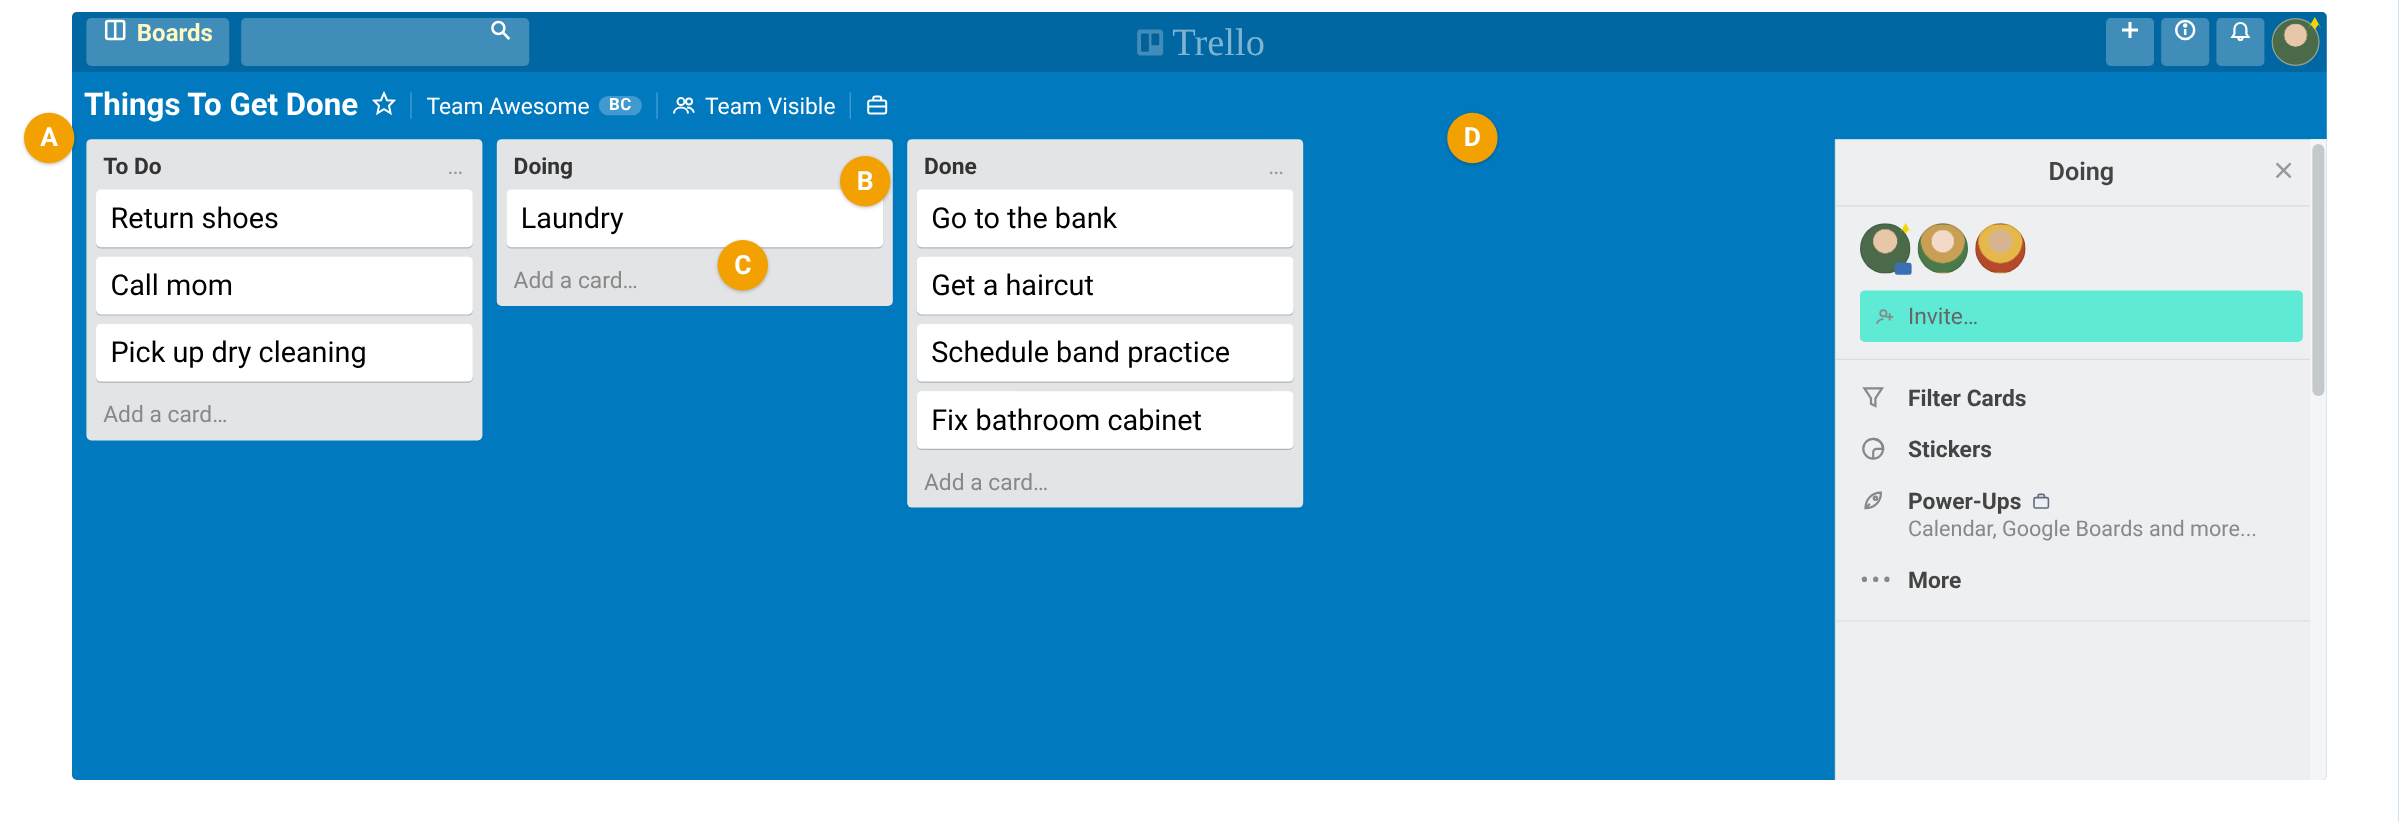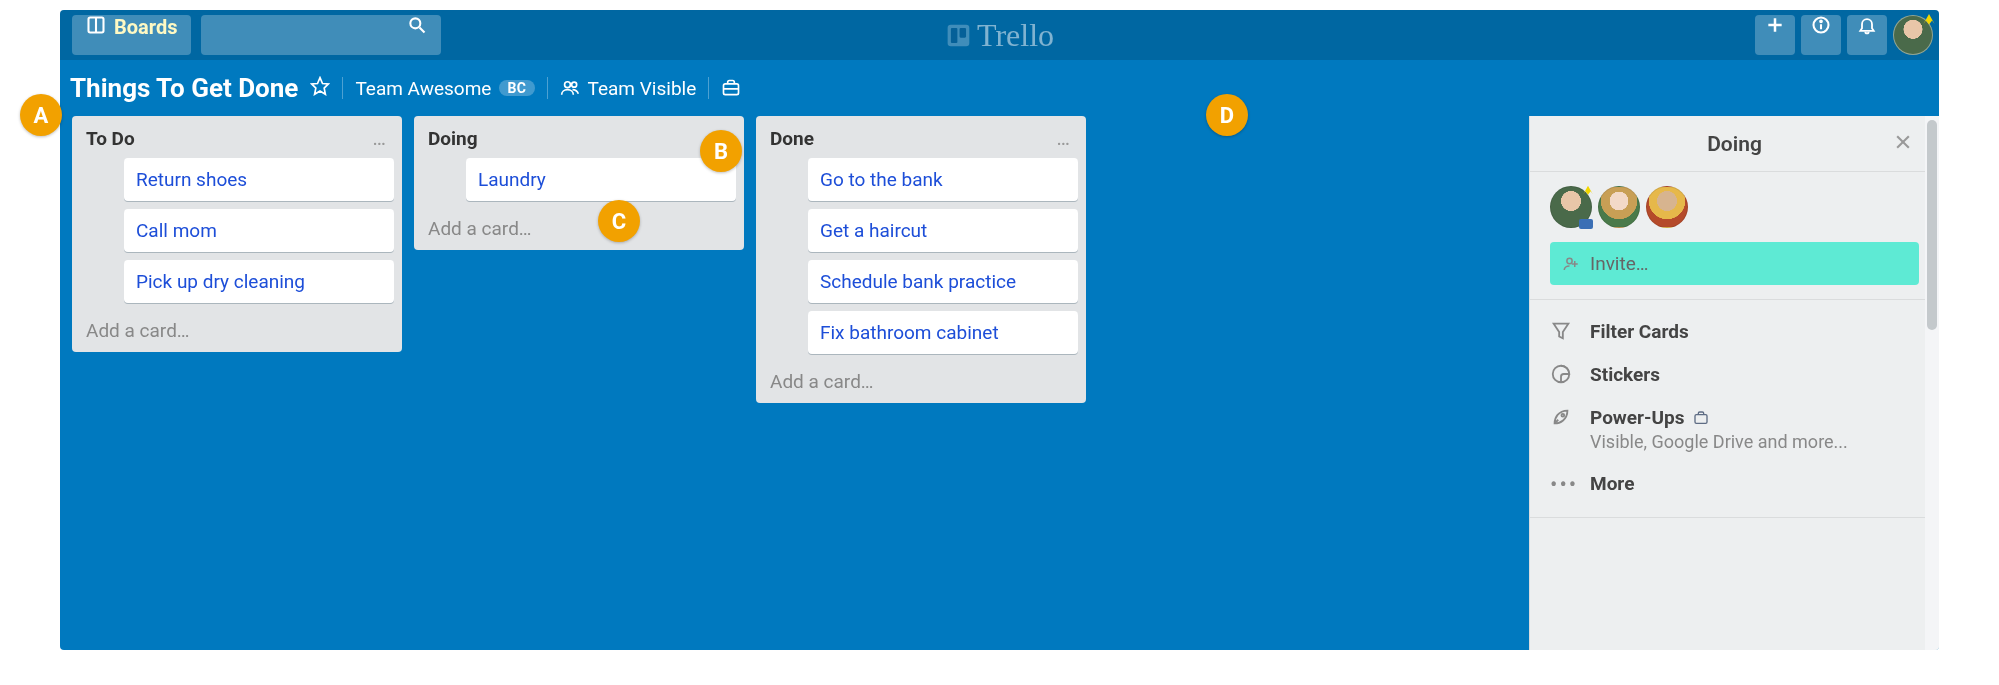--- a/index.html
+++ b/index.html
@@ -29,21 +29,21 @@
   .bc-badge { background: rgba(255,255,255,.25); border-radius: 10px; padding: 0 8px; font-size: 14px; font-weight: 700; margin-left: 8px; letter-spacing: .5px; }
   .star-btn { cursor: pointer; }
 
   
   .board-body { position: absolute; top: 106px; left: 0; right: 0; bottom: 0; display: flex; }
   .lists { display: flex; align-items: flex-start; padding: 0 6px; }
   .list { width: 330px; background: #e2e4e6; border-radius: 4px; margin: 0 6px; padding: 10px 8px 8px; }
   .list-header { display: flex; align-items: center; justify-content: space-between; padding: 0 6px 8px; }
   .list-title { font-weight: 700; font-size: 19px; color: #333; }
   .list-menu { color: #999; font-size: 20px; letter-spacing: 2px; cursor: pointer; }
-  .card { background: #fff; border-radius: 4px; box-shadow: 0 1px 0 rgba(9,45,66,.25); padding: 10px 12px; margin-bottom: 8px; font-size: 19px; color: #1d4ed8; cursor: pointer; margin-left: 44px; }
+  .card { background: #fff; border-radius: 4px; box-shadow: 0 1px 0 rgba(9,45,66,.25); padding: 10px 12px; margin-bottom: 8px; font-size: 24px; color: #000000; cursor: pointer; }
   .add-card { color: #888; font-size: 19px; padding: 8px 6px 2px; cursor: pointer; }
 
   
   .menu-panel { position: absolute; right: 0; top: 0; bottom: 0; width: 410px; background: #edeff0; border-left: 1px solid rgba(0,0,0,.08); display: flex; flex-direction: column; }
   .menu-scroll { position: absolute; right: 0; top: 0; bottom: 0; width: 14px; background: #f4f5f7; }
   .menu-scroll-thumb { position: absolute; left: 2px; right: 2px; top: 4px; height: 210px; background: #c4c9cc; border-radius: 6px; }
   .menu-header { height: 56px; display: flex; align-items: center; justify-content: center; position: relative; border-bottom: 1px solid rgba(0,0,0,.08); }
   .menu-title { font-size: 21px; font-weight: 600; color: #444; }
   .menu-close { position: absolute; right: 26px; top: 14px; color: #999; font-size: 24px; cursor: pointer; }
   .menu-section { padding: 14px 20px; border-bottom: 1px solid rgba(0,0,0,.08); }
@@ -173,21 +173,21 @@
             <div class="card">Laundry</div>
             <div class="add-card">Add a card…</div>
           </div>
           <div class="list">
             <div class="list-header">
               <span class="list-title">Done</span>
               <span class="list-menu">…</span>
             </div>
             <div class="card">Go to the bank</div>
             <div class="card">Get a haircut</div>
-            <div class="card">Schedule bank practice</div>
+            <div class="card">Schedule band practice</div>
             <div class="card">Fix bathroom cabinet</div>
             <div class="add-card">Add a card…</div>
           </div>
         </div>
 
       <div class="menu-panel">
         <div class="menu-header">
           <span class="menu-title">Doing</span>
           <span class="menu-close">
             <svg width="20" height="20" viewBox="0 0 24 24" stroke="#999" stroke-width="2.5">
@@ -237,21 +237,21 @@
                   <path d="M9 15l-4 4"></path>
                   <circle cx="14" cy="10" r="1.5"></circle>
                 </svg>
               </span>
             <span>
               <span class="mi-text">Power-Ups</span>
               <svg width="16" height="16" viewBox="0 0 24 24" fill="none" stroke="#5e6c84" stroke-width="2" style="vertical-align:-2px; margin-left:4px;">
                   <rect x="3" y="7" width="18" height="13" rx="2"></rect>
                   <path d="M8 7V5a2 2 0 0 1 2-2h4a2 2 0 0 1 2 2v2"></path>
                 </svg>
-              <span class="mi-sub">Visible, Google Drive and more...</span>
+              <span class="mi-sub">Calendar, Google Boards and more...</span>
             </span>
           </div>
           <div class="menu-item">
             <span class="mi-icon" style="font-size:22px; letter-spacing:2px;">•••</span>
             <span class="mi-text">More</span>
           </div>
         </div>
         <div class="menu-scroll">
             <div class="menu-scroll-thumb"></div>
           </div>

